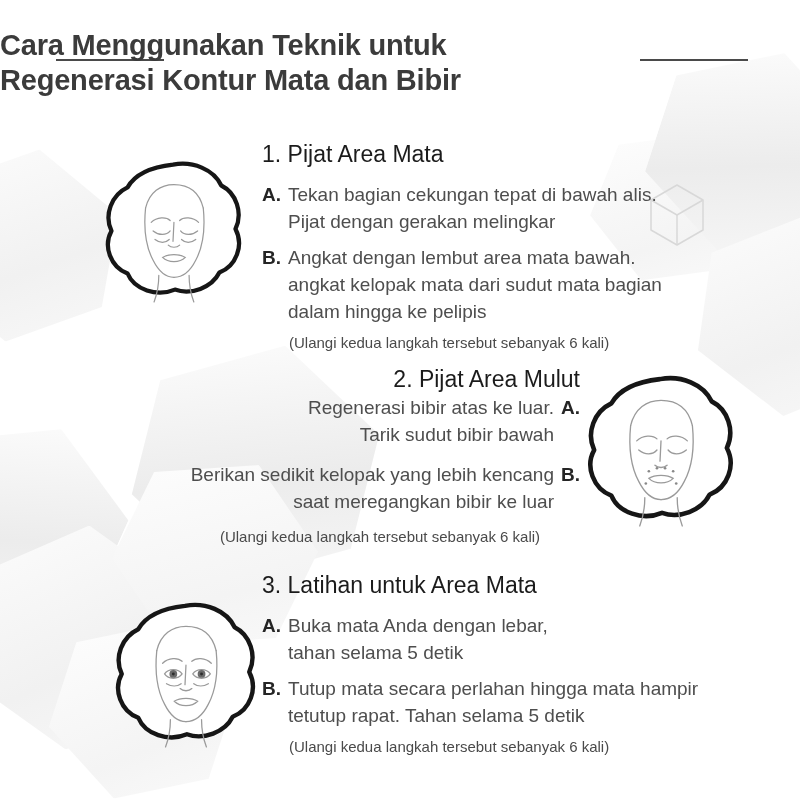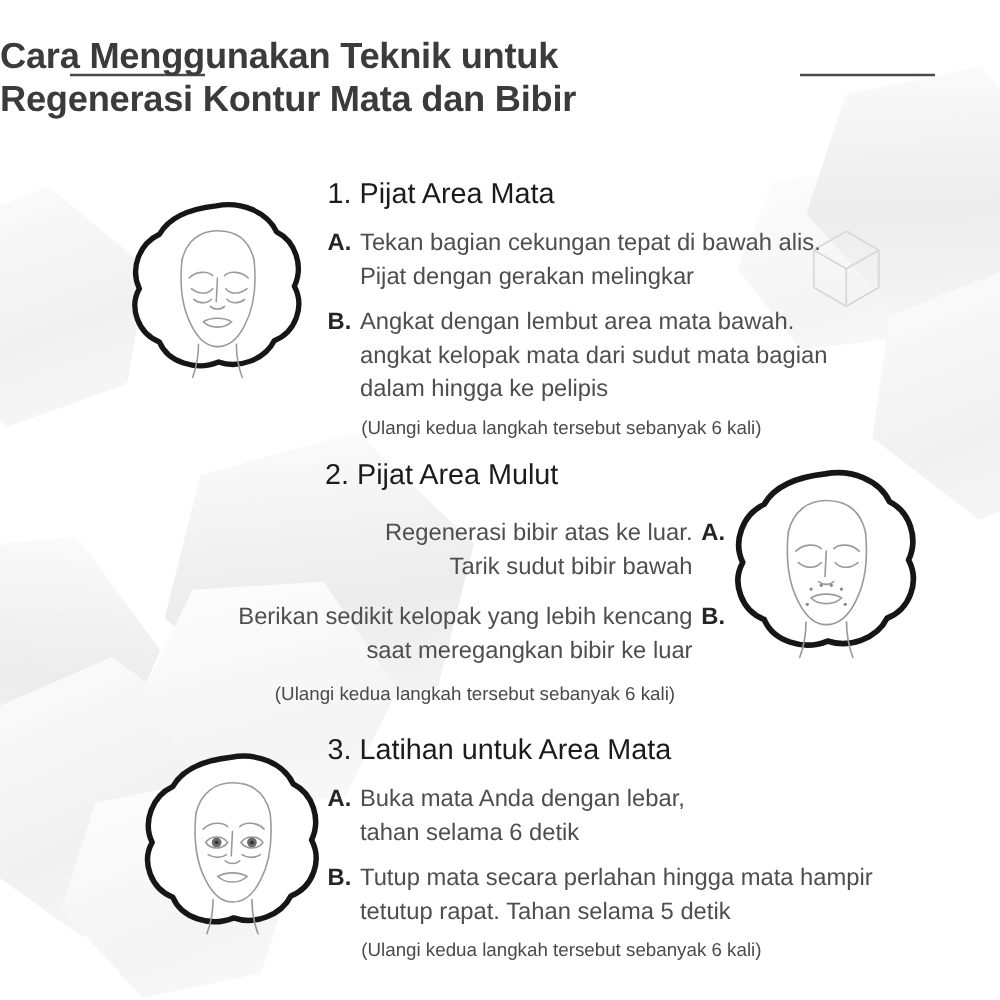--- a/index.html
+++ b/index.html
@@ -32,24 +32,24 @@
     font-size:29px;line-height:35px;font-weight:700;color:#3b3b3b;letter-spacing:-0.2px;
   }
   .title-rule{position:absolute;top:59px;border-top:2px solid #4a4a4a;width:108px;z-index:2;}
   .title-rule.left{left:56px;}
   .title-rule.right{right:52px;}
 
   
   .sec{position:absolute;z-index:2;}
   #sec1{left:262px;top:141px;width:420px;}
   #sec2{left:150px;top:366px;width:430px;}
-  #sec3{left:262px;top:586px;width:460px;}
+  #sec3{left:262px;top:572px;width:460px;}
 
   .sec-heading{font-size:23px;font-weight:400;color:#1b1b1b;margin:0 0 13px 0;}
-  #sec2 .sec-heading{text-align:left;margin-left:110px;margin-bottom:20px;}
+  #sec2 .sec-heading{text-align:right;margin-left:110px;margin-bottom:1px;}
 
   .step{display:flex;gap:7px;font-size:19px;line-height:27px;color:#4e4e4e;margin-bottom:9px;}
   .step-label{font-weight:700;color:#252525;flex:0 0 auto;}
   .step-text{white-space:pre-line;}
   .step.mirror{flex-direction:row-reverse;justify-content:flex-start;text-align:right;margin-bottom:13px;}
   .step.mirror .step-text{flex:1 1 auto;}
 
   .note{font-size:15px;color:#4a4a4a;margin:2px 0 0 27px;}
   #sec2 .note{text-align:center;margin:6px 0 0 30px;}
 
@@ -188,21 +188,21 @@
 saat meregangkan bibir ke luar</span>
   </div>
   <div class="note">(Ulangi kedua langkah tersebut sebanyak 6 kali)</div>
 </div>
 
 <div class="sec" id="sec3">
   <div class="sec-heading">3. Latihan untuk Area Mata</div>
   <div class="step">
     <span class="step-label">A.</span>
     <span class="step-text">Buka mata Anda dengan lebar,
-tahan selama 6 detik</span>
+tahan selama 5 detik</span>
   </div>
   <div class="step">
     <span class="step-label">B.</span>
     <span class="step-text">Tutup mata secara perlahan hingga mata hampir
 tetutup rapat. Tahan selama 5 detik</span>
   </div>
   <div class="note">(Ulangi kedua langkah tersebut sebanyak 6 kali)</div>
 </div>
 
 </body></html>

